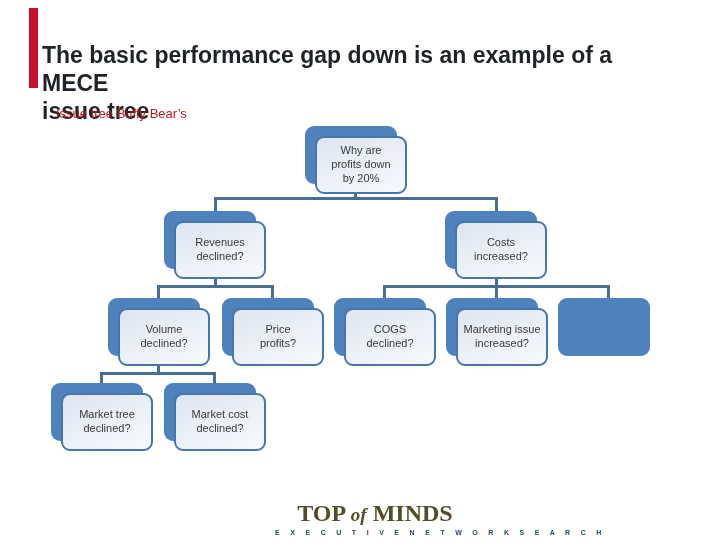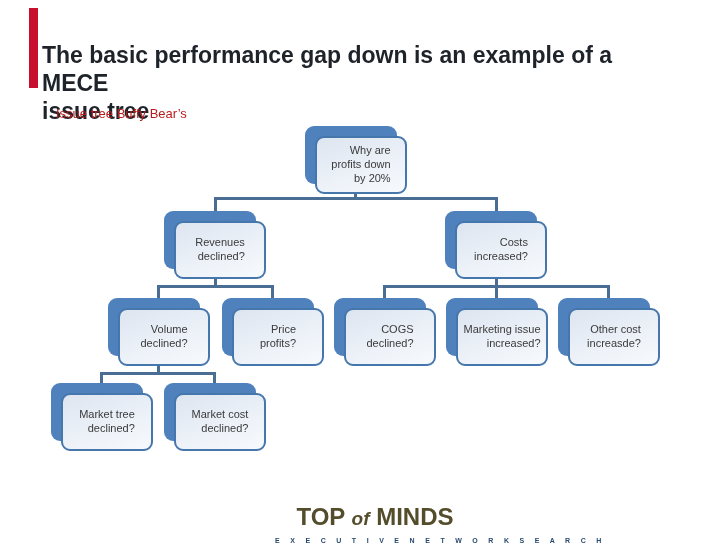--- a/index.html
+++ b/index.html
@@ -30,21 +30,21 @@
   }
   .node .front{
     position:absolute;left:10px;top:10px;width:92px;height:58px;
     box-sizing:border-box;
     background:linear-gradient(160deg,#dde5f0 0%,#ecf1f8 55%,#f7fafd 100%);
     border:2px solid var(--node-border,#4576ac);
     border-radius:9px;
     display:flex;align-items:center;justify-content:center;
   }
   .node .front span{
-    display:block;text-align:right;white-space:pre-line;
+    display:block;text-align:center;white-space:pre-line;
     font-size:11px;line-height:1.25;color:var(--box-text,#3a3a3a);
   }
   .n-root{left:305px;top:126px}
   .n-revenues{left:164px;top:211px}
   .n-costs{left:445px;top:211px}
   .n-volume{left:108px;top:298px}
   .n-price{left:222px;top:298px}
   .n-cogs{left:334px;top:298px}
   .n-marketing{left:446px;top:298px}
   .n-other{left:558px;top:298px}
@@ -68,22 +68,22 @@
   .c-vol-stub    {left:157px;top:366px;width:3px;height:8px;}
   .c-l4-rail     {left:100px;top:372px;width:116px;height:3px;}
   .c-l4-stub-a   {left:100px;top:374px;width:3px;height:9px;}
   .c-l4-stub-b   {left:213px;top:374px;width:3px;height:9px;}
   
   .logo{
     position:absolute;left:275px;top:500px;width:200px;
     text-align:center;
   }
   .logo-name{
-    font-family:Liberation Sans, sans-serif;font-weight:bold;
-    font-size:24px;line-height:34px;color:var(--logo-text,#534d2b);
+    font-family:Liberation Serif, serif;font-weight:bold;
+    font-size:24px;line-height:26px;color:var(--logo-text,#534d2b);
     white-space:nowrap;
   }
   .logo-name .of{font-style:italic;font-weight:bold;font-size:19px;}
   .logo-tagline{
     margin-top:1px;
     font-size:7px;letter-spacing:2.3px;word-spacing:4px;
     color:var(--logo-tagline,#27496d);font-weight:bold;
     white-space:nowrap;
   }
 </style>
@@ -159,24 +159,20 @@
 </div>
 <div class="node n-marketing">
   <div class="back"></div>
   <div class="front">
       <span>Marketing issue
 increased?</span>
     </div>
 </div>
 <div class="node n-other">
   <div class="back"></div>
-  <div class="front">
-      <span>Other cost
-increasde?</span>
-    </div>
 </div>
 <div class="node n-mshare">
   <div class="back"></div>
   <div class="front">
       <span>Market tree
 declined?</span>
     </div>
 </div>
 <div class="node n-msize">
   <div class="back"></div>

